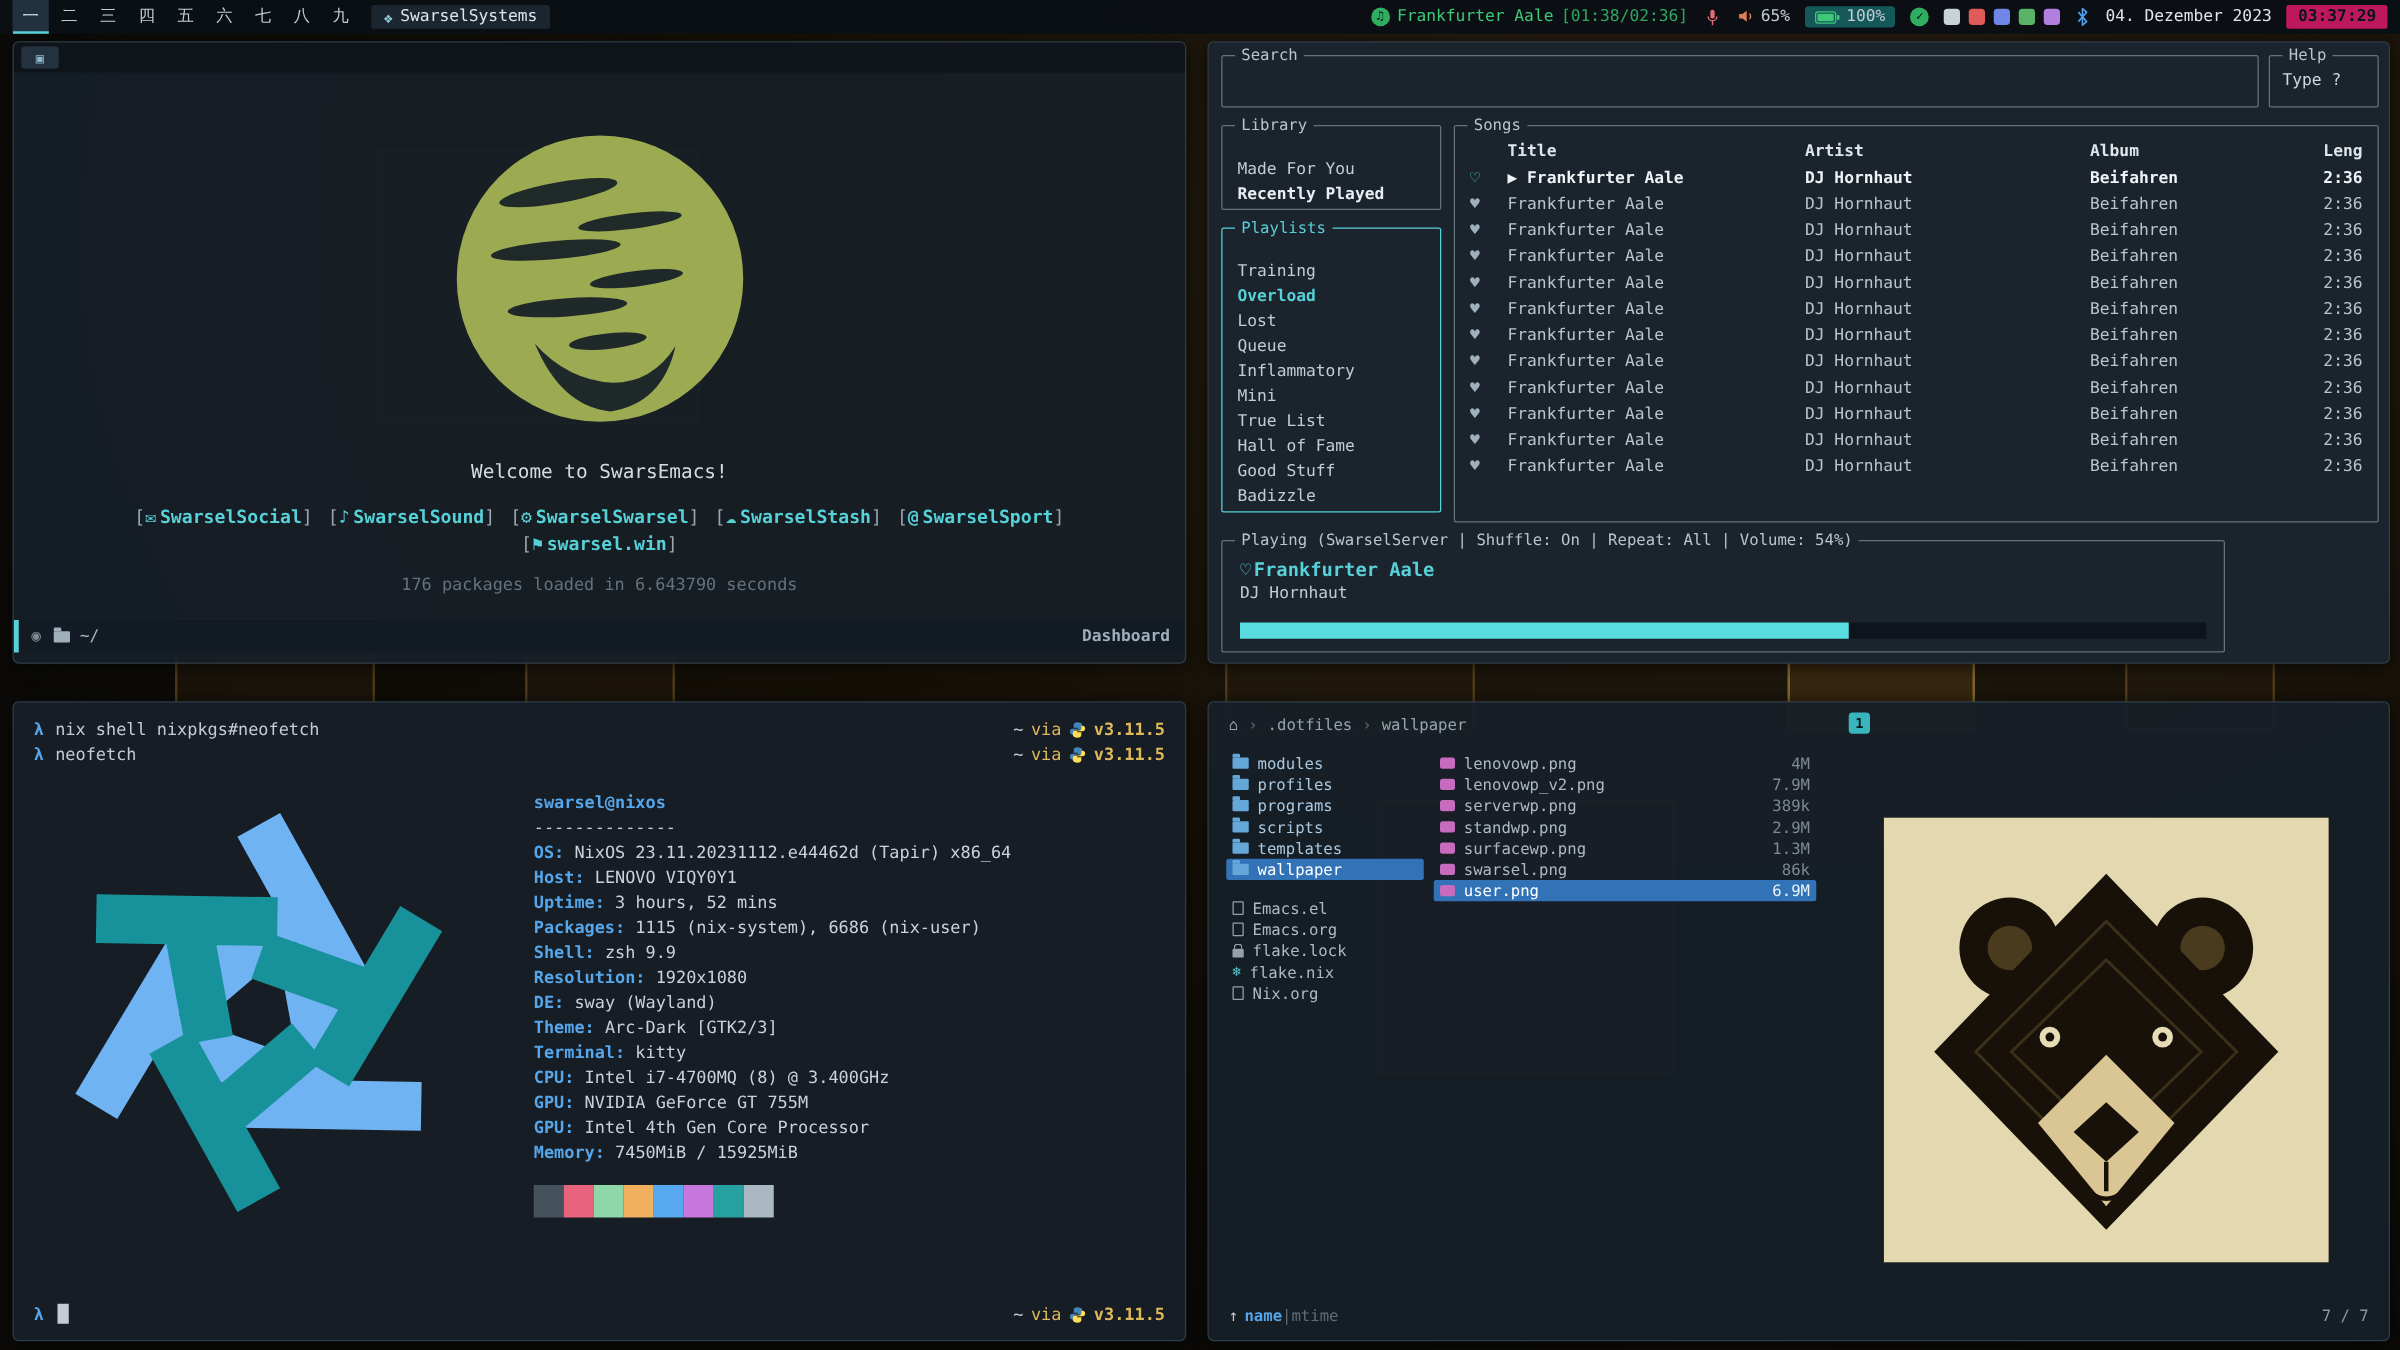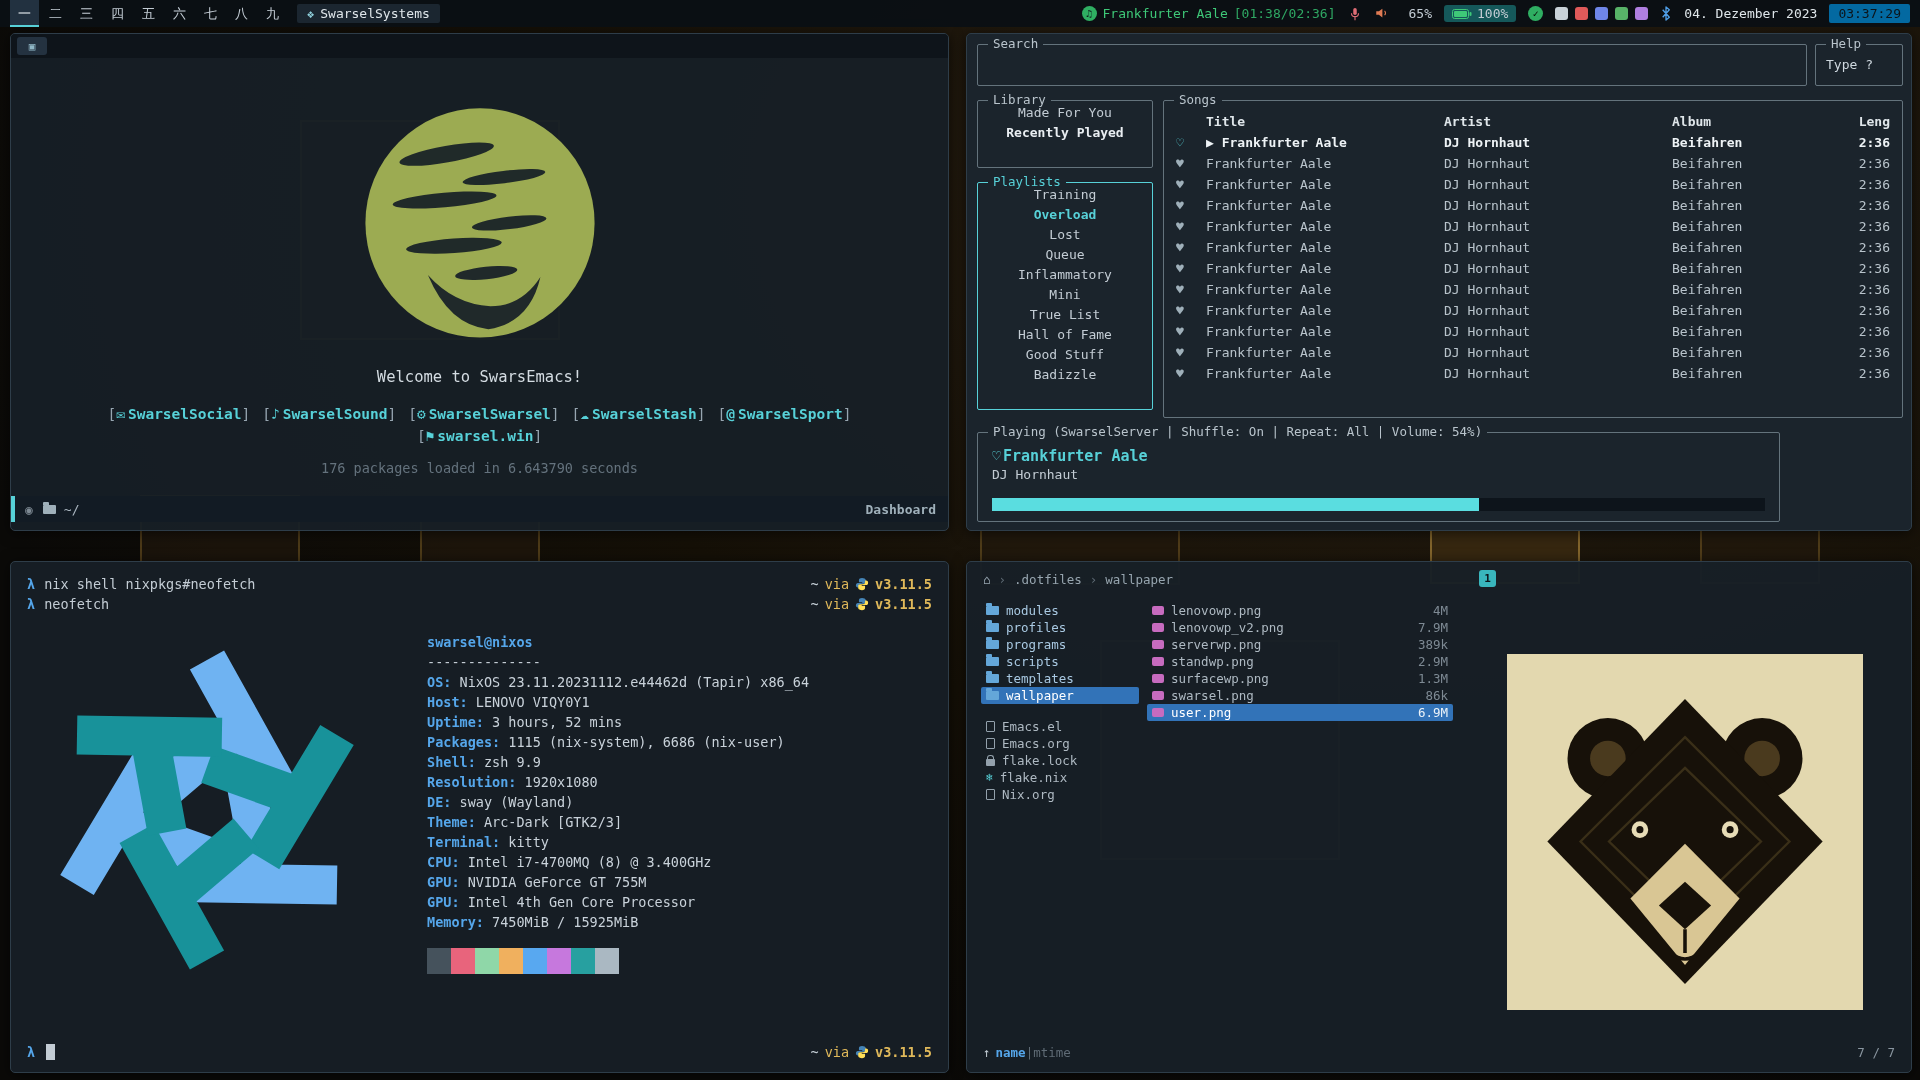--- a/index.html
+++ b/index.html
@@ -20,27 +20,27 @@
   .bar-left { display:flex; align-items:center; }
   .workspaces { display:flex; gap:2px; }
   .ws { padding:0 8px; line-height:27px; cursor:default; }
   .ws.active { background:#223140; color:#eaf0f4; box-shadow:inset 0 -2px 0 var(--cyan); }
   .title-chip { display:flex; align-items:center; gap:6px; background:#1b2630; padding:2px 10px; margin-left:10px; border-radius:2px; color:#dfe6ea; }
   .chip-icon { color:#8fd0dc; font-size:12px; }
   .bar-right { display:flex; align-items:center; gap:12px; }
   .now-playing { display:flex; align-items:center; gap:6px; color:var(--green); }
   .music-dot { width:15px; height:15px; border-radius:50%; background:#2fae62; color:#0d151b; font-size:10px; display:flex; align-items:center; justify-content:center; }
   .np-time { color:#2fa763; }
-  .vol { display:flex; gap:20px; align-items:flex-start; }
+  .vol { display:flex; gap:5px; align-items:flex-start; }
   .bat-chip { display:flex; gap:5px; align-items:center; background:#15585a; padding:1px 8px; border-radius:3px; }
   .check-chip { width:15px; height:15px; border-radius:50%; background:#2fae62; color:#081209; font-size:10px; font-weight:bold; display:flex; align-items:center; justify-content:center; }
   .tray { display:flex; gap:7px; align-items:center; }
   .tray-chip { width:13px; height:13px; border-radius:3px; }
   .date { color:#dfe6ea; }
-  .time-chip { background:#0369a1; color:#0c1419; font-weight:normal; padding:2px 9px; border-radius:2px; }
+  .time-chip { background:#be185d; color:#0c1419; font-weight:bold; padding:2px 9px; border-radius:2px; }
   .baricon { display:block; }
   
   .window { position:absolute; border-radius:5px; border:1px solid #2e3d49; box-shadow:0 2px 14px rgba(0,0,0,0.6); overflow:hidden; z-index:10; }
   .win-emacs { left:10px;  top:33px;  width:939px; height:498px; background:rgba(23,31,39,0.93); }
   .win-music { left:966px; top:33px;  width:946px; height:498px; background:#1b242c; }
   .win-term  { left:10px;  top:561px; width:939px; height:512px; background:#161d24; }
   .win-files { left:966px; top:561px; width:946px; height:512px; background:rgba(23,31,39,0.96); }
   
   .tabbar { height:24px; background:rgba(13,19,25,0.85); display:flex; align-items:center; padding:0 6px; }
   .etab { width:30px; height:18px; background:#243240; border-radius:3px; display:flex; align-items:center; justify-content:center; font-size:11px; color:#8fb7c6; }
@@ -64,21 +64,21 @@
   .tlabel { position:absolute; top:-9px; left:10px; background:var(--winbg); padding:0 5px; font-size:12.5px; color:#b9c4cc; line-height:16px; white-space:nowrap; }
   .m-search   { left:10px;  top:10px;  width:830px; height:42px; }
   .m-help     { left:848px; top:10px;  width:88px;  height:42px; }
   .m-help .helptext { margin:12px 0 0 10px; color:#cfd8df; }
   .m-library  { left:10px;  top:66px;  width:176px; height:68px; }
   .m-playlists{ left:10px;  top:148px; width:176px; height:228px; border-color:var(--cyan); }
   .m-playlists .tlabel { color:var(--cyan); }
   .m-songs    { left:196px; top:66px;  width:740px; height:318px; }
   .m-playing  { left:10px;  top:398px; width:803px; height:90px; }
   .li-item, .pl-item { padding:0 12px; line-height:20px; cursor:pointer; white-space:nowrap; }
-  .m-library .list, .m-playlists .list { margin-top:2px;text-align:center; }
+  .m-library .list, .m-playlists .list { margin-top:25px; }
   .li-item.lsel { color:var(--fgbright); font-weight:bold; }
   .pl-item.psel { color:var(--cyan); font-weight:bold; }
   .songs-header, .song-row { display:grid; grid-template-columns:30px 238px 228px 1fr 52px; padding:0 12px; line-height:21px; font-size:13px; }
   .songs-header { margin-top:10px; color:#dfe6ea; font-weight:bold; }
   .song-row { cursor:pointer; color:#b9c4cc; }
   .song-row .heart { color:#9fb0ba; }
   .song-row.playing { color:#eef3f6; font-weight:bold; }
   .song-row.playing .heart { color:var(--cyan); }
   .sc.len { text-align:right; }
   .pl-track { margin:14px 0 0 14px; color:var(--cyan); font-weight:bold; font-size:15px; }

